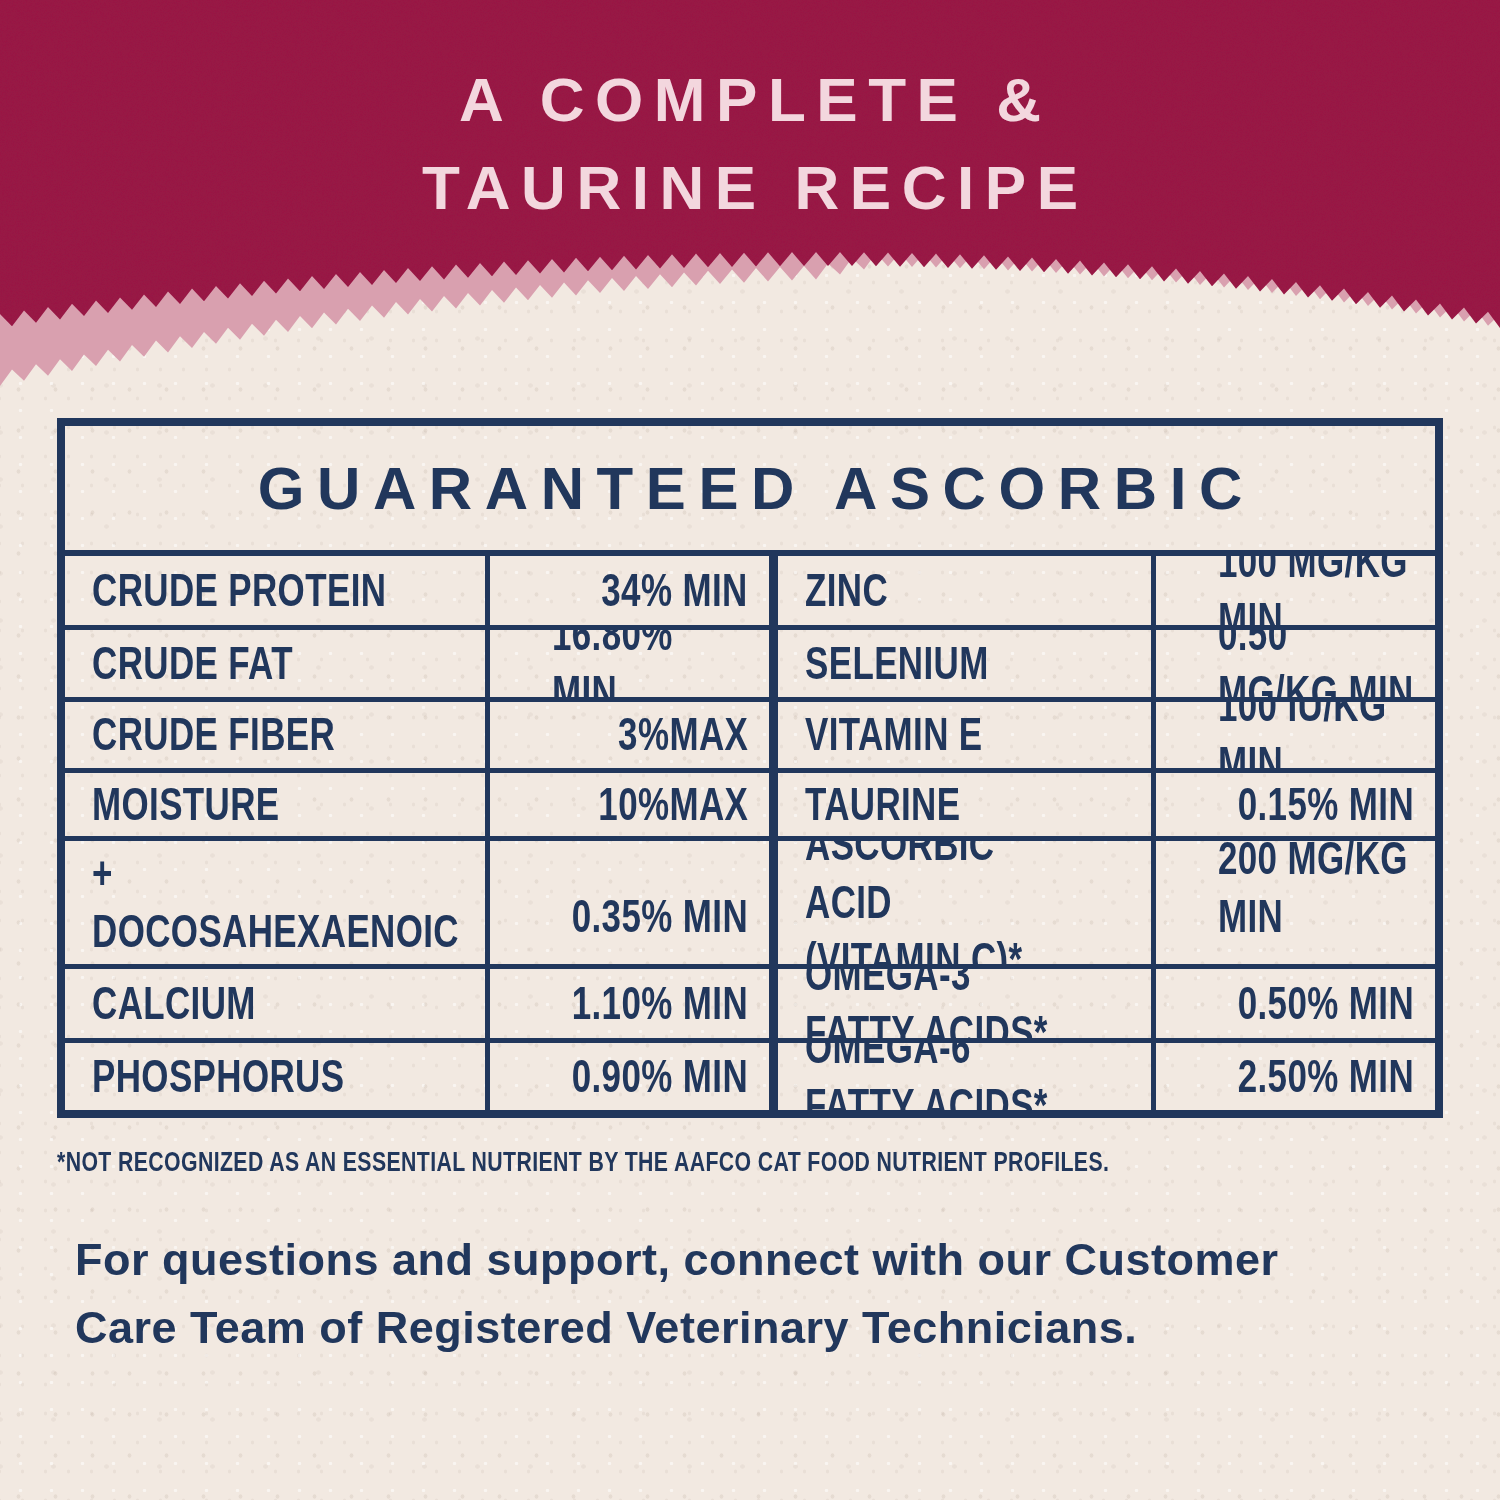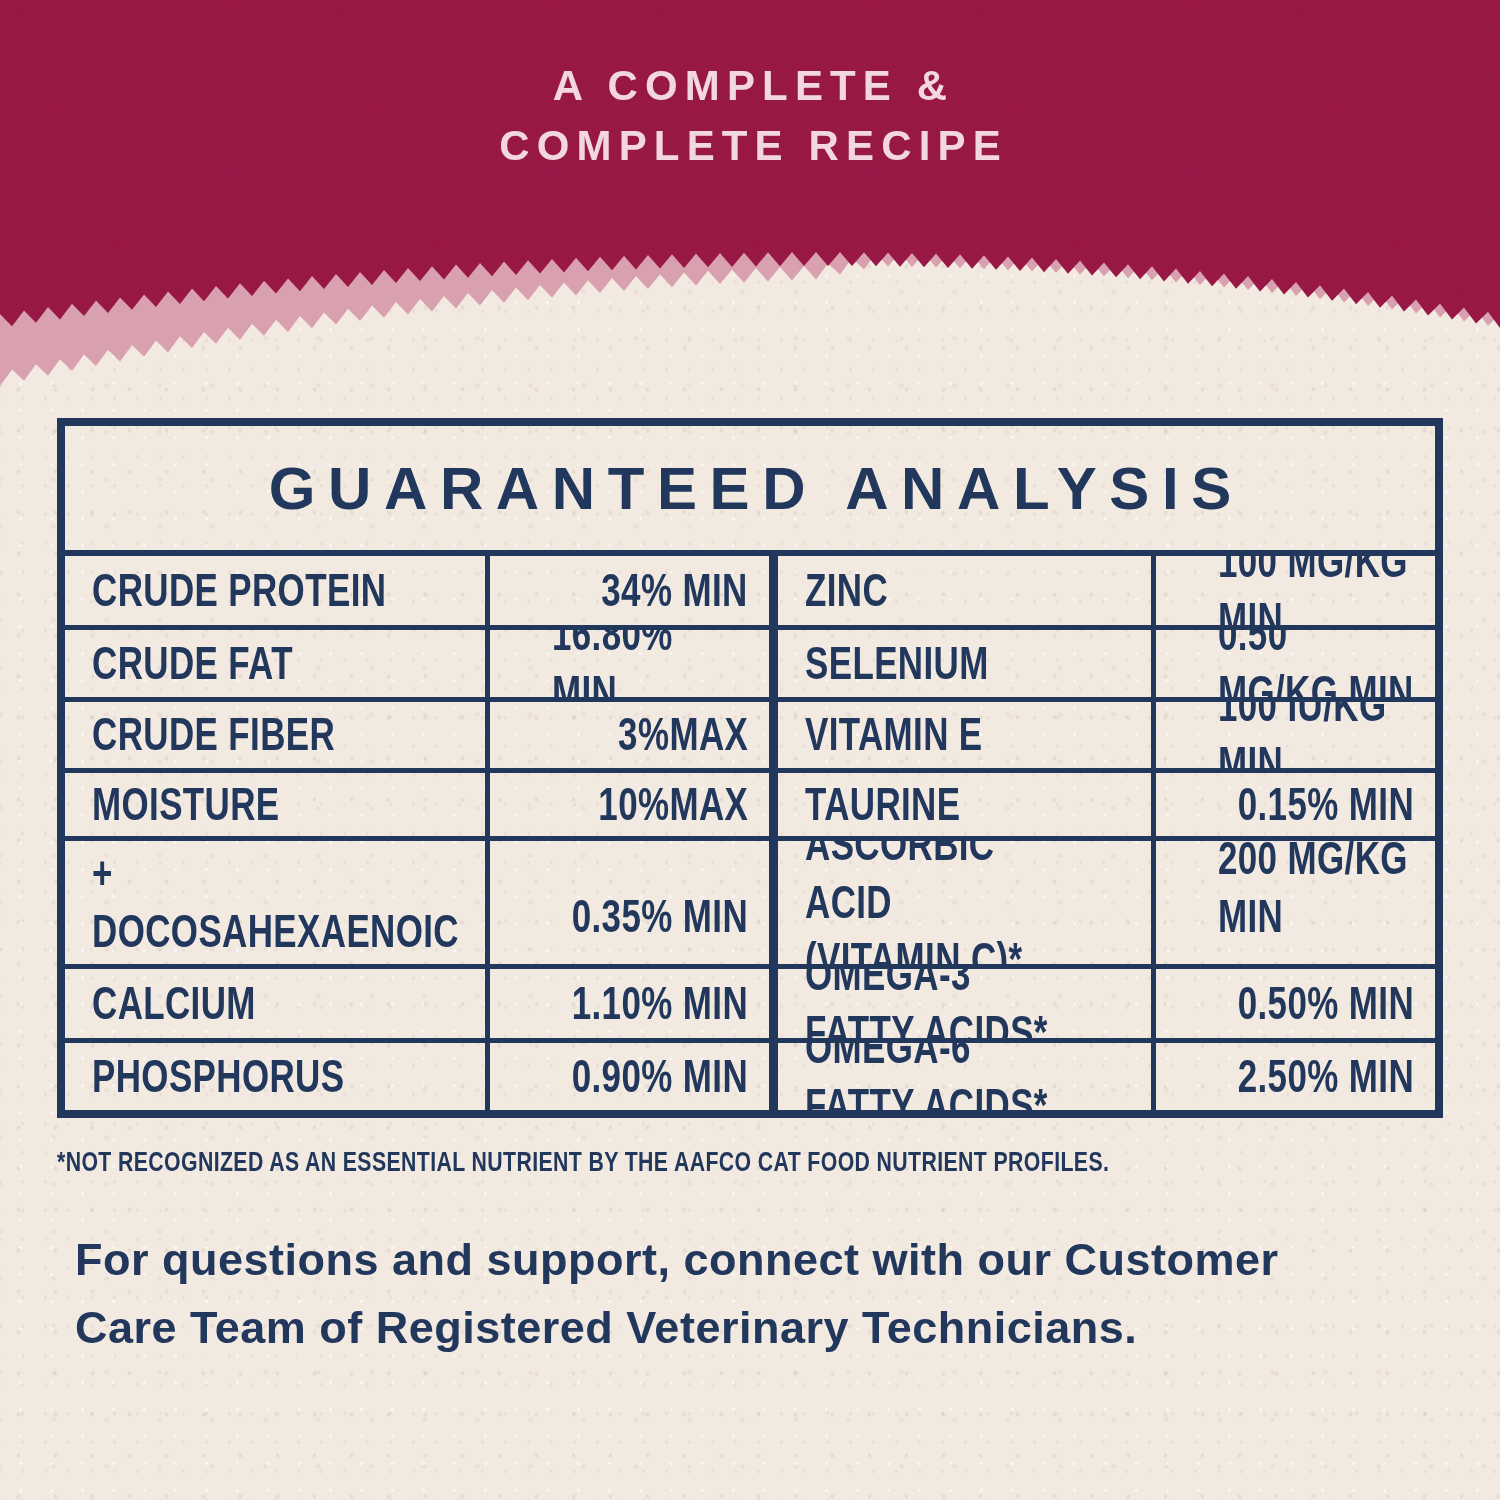--- a/index.html
+++ b/index.html
@@ -19,21 +19,21 @@
       radial-gradient(rgba(255,255,255,0.55) 1.4px, transparent 2.1px),
       radial-gradient(rgba(150,130,115,0.09) 2px, transparent 2.8px);
     background-size:37px 41px,23px 29px,31px 27px,53px 47px;
     background-position:0 0,11px 7px,5px 19px,27px 33px;
     font-family:"Liberation Sans","DejaVu Sans",sans-serif;
     color:var(--navy);
   }
   .torn{position:absolute;left:0;top:0;width:1500px;height:420px;display:block;}
   .title{
     position:absolute;left:0;right:0;top:56px;text-align:center;
-    color:var(--light-pink);font-weight:700;font-size:42px;
+    color:var(--light-pink);font-weight:700;font-size:62px;
     letter-spacing:0.17em;line-height:1.42;text-indent:0.17em;
   }
   .ga-table{
     position:absolute;left:57px;top:418px;width:1386px;
     border:8px solid var(--navy);box-sizing:border-box;
   }
   .ga-head{
     height:124px;border-bottom:6px solid var(--navy);
     display:flex;align-items:center;justify-content:center;
     font-size:60px;font-weight:700;letter-spacing:0.21em;text-indent:0.21em;
@@ -85,25 +85,25 @@
           <feComposite operator="in" in2="SourceAlpha"></feComposite>
         </filter>
       </defs>
       <polygon points="0,0 1500,0 1500,320.0 1500,314.0 1488,325.8 1476,309.6 1464,321.5 1452,305.4 1440,317.4 1428,301.4 1416,313.4 1404,297.5 1392,309.6 1380,293.8 1368,306.0 1356,290.2 1344,302.5 1332,286.8 1320,299.2 1308,283.6 1296,296.0 1284,280.5 1272,293.0 1260,277.5 1248,290.1 1236,274.8 1224,287.4 1212,272.2 1200,284.9 1188,269.7 1176,282.5 1164,267.4 1152,280.3 1140,265.3 1128,278.3 1116,263.3 1104,276.4 1092,261.5 1080,274.6 1068,259.8 1056,273.1 1044,258.3 1032,271.6 1020,257.0 1008,270.4 996,255.8 984,269.3 972,254.8 960,268.3 948,253.9 936,267.6 924,253.2 912,266.9 900,252.7 888,266.5 876,253.1 864,269.4 852,257.9 840,274.6 828,263.4 816,279.5 804,266.0 792,280.4 780,266.9 768,281.5 756,268.1 744,282.7 732,269.4 720,284.1 708,270.8 696,285.6 684,272.4 672,287.3 660,274.2 648,289.1 636,276.1 624,291.1 612,278.1 600,293.1 588,280.2 576,295.4 564,282.5 552,297.7 540,284.9 528,300.2 516,287.5 504,302.8 492,290.1 480,305.5 468,292.9 456,308.4 444,295.9 432,311.4 420,298.9 408,314.5 396,302.1 384,317.7 372,305.4 360,321.1 348,308.8 336,324.6 324,312.4 312,328.2 300,316.0 288,331.9 276,319.8 264,335.8 252,323.7 240,339.7 228,327.8 216,343.8 204,331.9 192,348.0 180,336.2 168,352.4 156,340.6 144,356.8 132,345.1 120,361.4 108,349.7 96,366.1 84,354.5 72,370.9 60,359.3 48,375.8 36,364.3 24,380.8 12,369.4 0,386.0 0,378.0" fill="#D9A0AF"></polygon>
       <polygon points="0,0 1500,0 1500,320.0 1500,328.0 1488,311.8 1476,323.6 1464,307.5 1452,319.4 1440,303.4 1428,315.4 1416,299.4 1404,311.5 1392,295.6 1380,307.8 1368,292.0 1356,304.2 1344,288.5 1332,300.8 1320,285.2 1308,297.6 1296,282.0 1284,294.5 1272,279.0 1260,291.5 1248,276.1 1236,288.8 1224,273.4 1212,286.2 1200,270.9 1188,283.7 1176,268.5 1164,281.4 1152,266.3 1140,279.3 1128,264.3 1116,277.3 1104,262.4 1092,275.5 1080,260.6 1068,273.8 1056,259.1 1044,272.3 1032,257.6 1020,271.0 1008,256.4 996,269.8 984,255.3 972,268.8 960,254.3 948,267.9 936,253.6 924,267.2 912,252.9 900,266.7 888,252.5 876,266.3 864,252.2 852,266.1 840,252.0 828,266.0 816,252.0 804,266.1 792,252.1 780,266.2 768,252.3 756,266.5 744,252.7 732,266.9 720,253.1 708,267.3 696,253.6 684,267.9 672,254.2 660,268.6 648,255.0 636,269.4 624,255.8 612,270.3 600,256.8 588,271.3 576,257.8 564,272.4 552,259.0 540,273.6 528,260.2 516,274.9 504,261.6 492,276.3 480,263.0 468,277.8 456,264.6 444,279.4 432,266.3 420,281.1 408,268.0 396,283.0 384,269.9 372,284.9 360,271.9 348,286.9 336,274.0 324,289.0 312,276.1 300,291.3 288,278.4 276,293.6 264,280.8 252,296.1 240,283.3 228,298.6 216,285.9 204,301.3 192,288.6 180,304.0 168,291.4 156,306.9 144,294.4 132,309.8 120,297.4 108,312.9 96,300.5 84,316.1 72,303.7 60,319.4 48,307.0 36,322.7 24,310.5 12,326.2 0,314.0 0,320.0" fill="#9C1843"></polygon>
       <polygon points="0,0 1500,0 1500,320.0 1500,328.0 1488,311.8 1476,323.6 1464,307.5 1452,319.4 1440,303.4 1428,315.4 1416,299.4 1404,311.5 1392,295.6 1380,307.8 1368,292.0 1356,304.2 1344,288.5 1332,300.8 1320,285.2 1308,297.6 1296,282.0 1284,294.5 1272,279.0 1260,291.5 1248,276.1 1236,288.8 1224,273.4 1212,286.2 1200,270.9 1188,283.7 1176,268.5 1164,281.4 1152,266.3 1140,279.3 1128,264.3 1116,277.3 1104,262.4 1092,275.5 1080,260.6 1068,273.8 1056,259.1 1044,272.3 1032,257.6 1020,271.0 1008,256.4 996,269.8 984,255.3 972,268.8 960,254.3 948,267.9 936,253.6 924,267.2 912,252.9 900,266.7 888,252.5 876,266.3 864,252.2 852,266.1 840,252.0 828,266.0 816,252.0 804,266.1 792,252.1 780,266.2 768,252.3 756,266.5 744,252.7 732,266.9 720,253.1 708,267.3 696,253.6 684,267.9 672,254.2 660,268.6 648,255.0 636,269.4 624,255.8 612,270.3 600,256.8 588,271.3 576,257.8 564,272.4 552,259.0 540,273.6 528,260.2 516,274.9 504,261.6 492,276.3 480,263.0 468,277.8 456,264.6 444,279.4 432,266.3 420,281.1 408,268.0 396,283.0 384,269.9 372,284.9 360,271.9 348,286.9 336,274.0 324,289.0 312,276.1 300,291.3 288,278.4 276,293.6 264,280.8 252,296.1 240,283.3 228,298.6 216,285.9 204,301.3 192,288.6 180,304.0 168,291.4 156,306.9 144,294.4 132,309.8 120,297.4 108,312.9 96,300.5 84,316.1 72,303.7 60,319.4 48,307.0 36,322.7 24,310.5 12,326.2 0,314.0 0,320.0" filter="url(#grain)" opacity="0.5"></polygon>
     </svg>
 
   <div class="title">
     <div>A COMPLETE &amp;</div>
-    <div>COMPLETE RECIPE</div>
+    <div>TAURINE RECIPE</div>
   </div>
 
   <div class="ga-table">
-    <div class="ga-head">GUARANTEED ANALYSIS</div>
+    <div class="ga-head">GUARANTEED ASCORBIC</div>
     <div class="ga-grid">
         <div class="cell lab bdr">
           <span class="cx">CRUDE PROTEIN</span>
         </div>
         <div class="cell val bdr-thick">
           <span class="cx">34% MIN</span>
         </div>
         <div class="cell lab bdr">
           <span class="cx">ZINC</span>
         </div>

